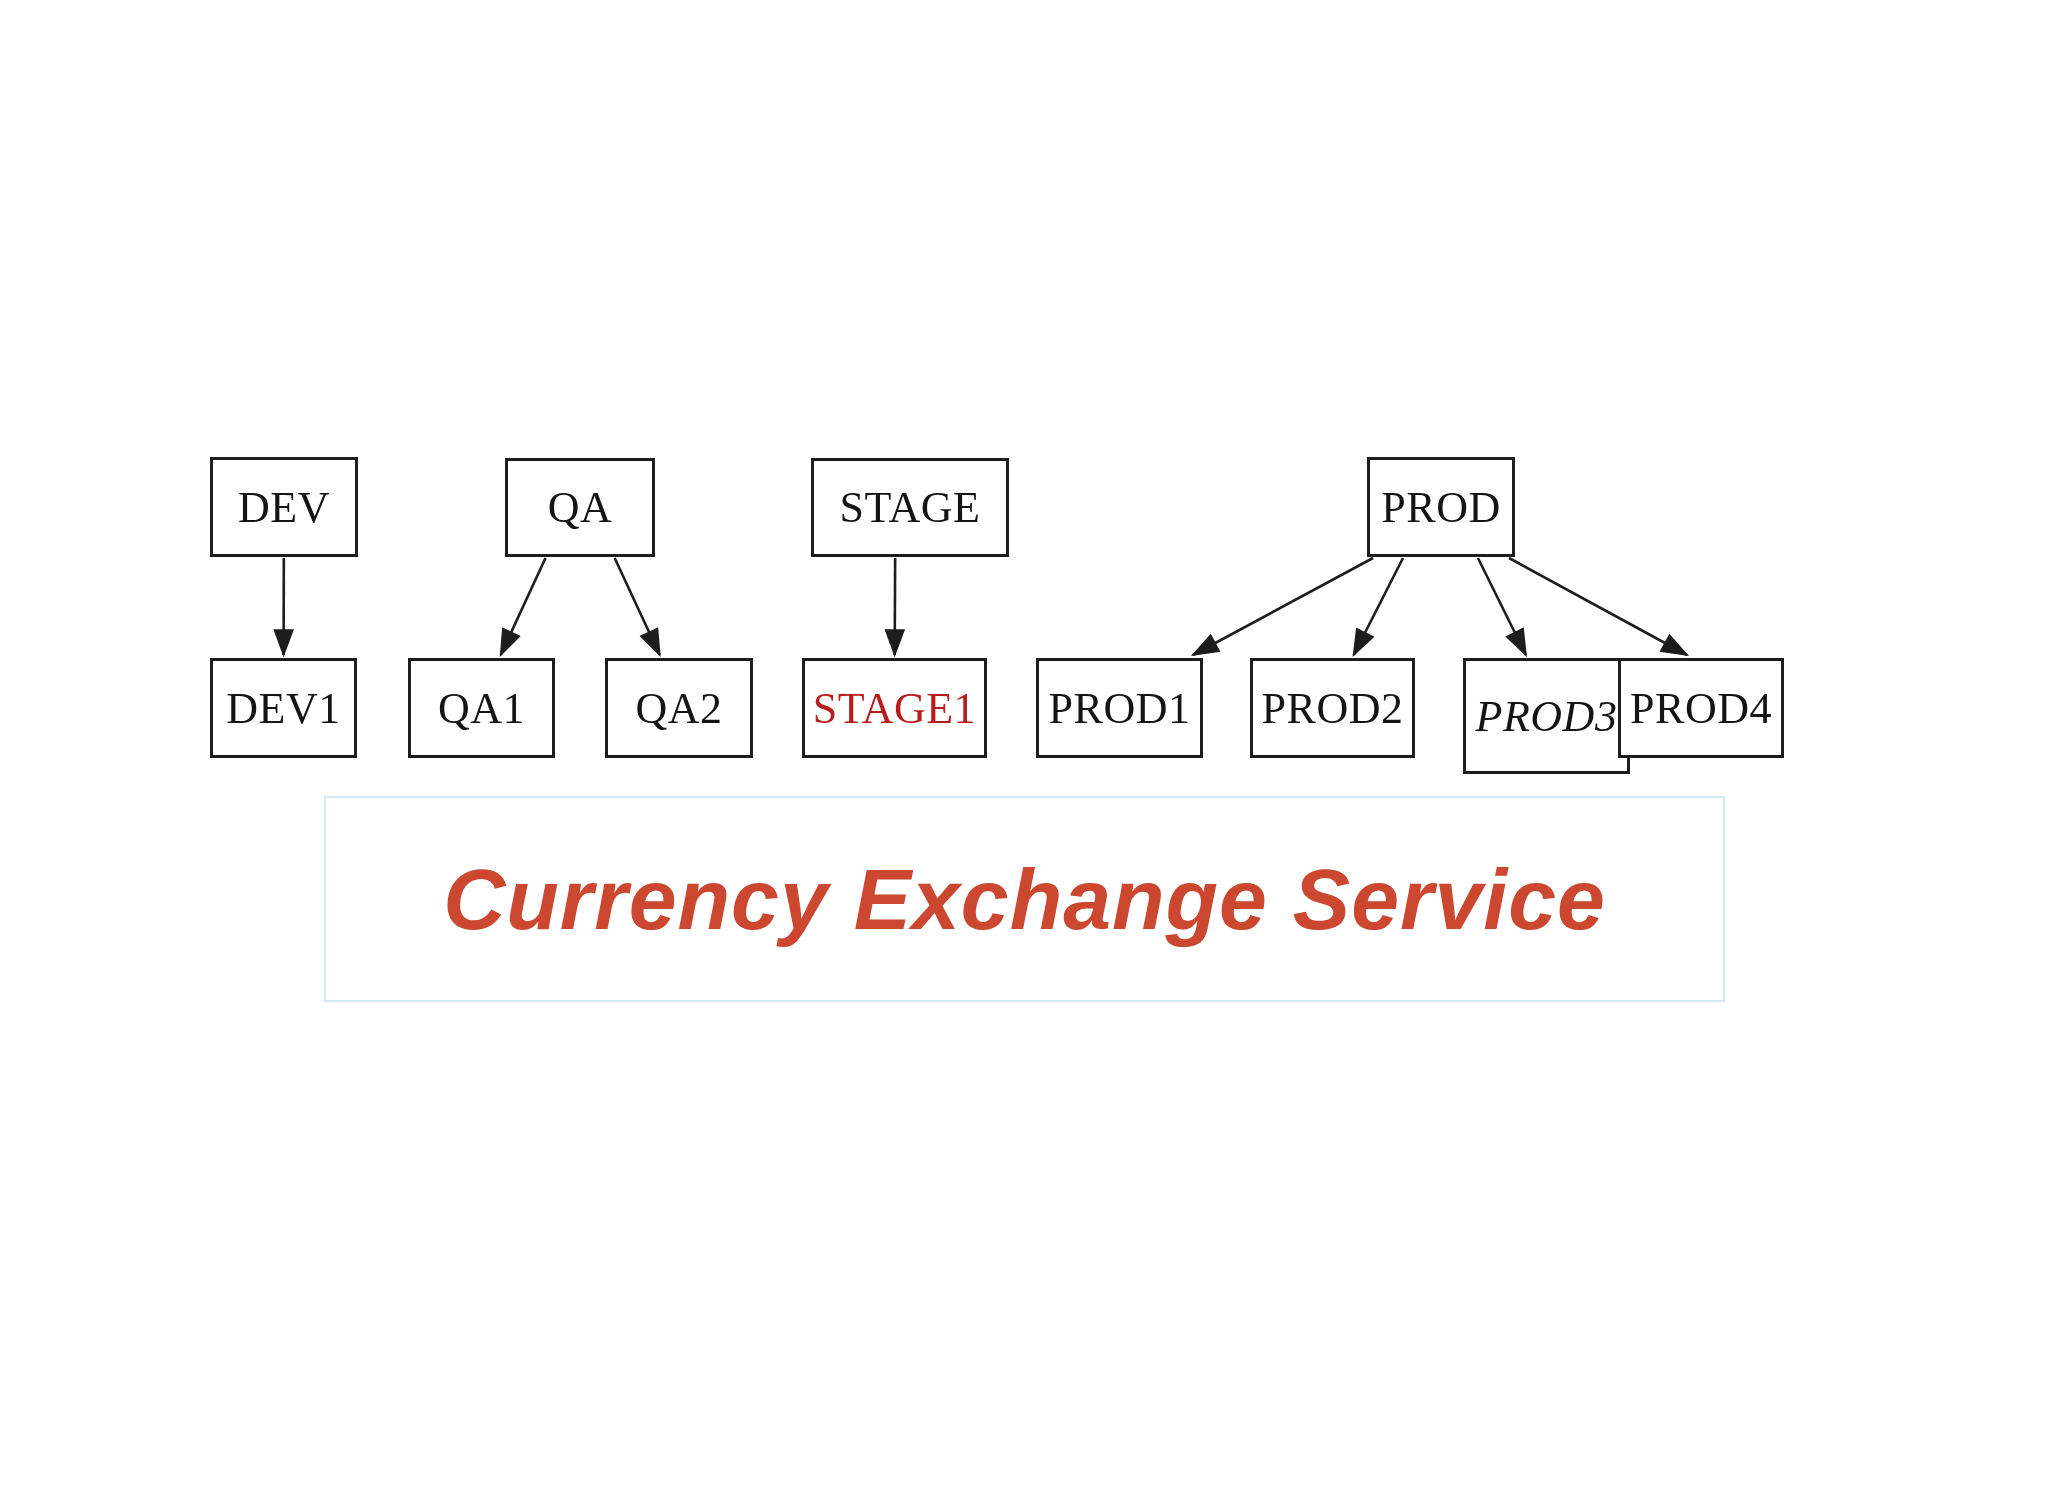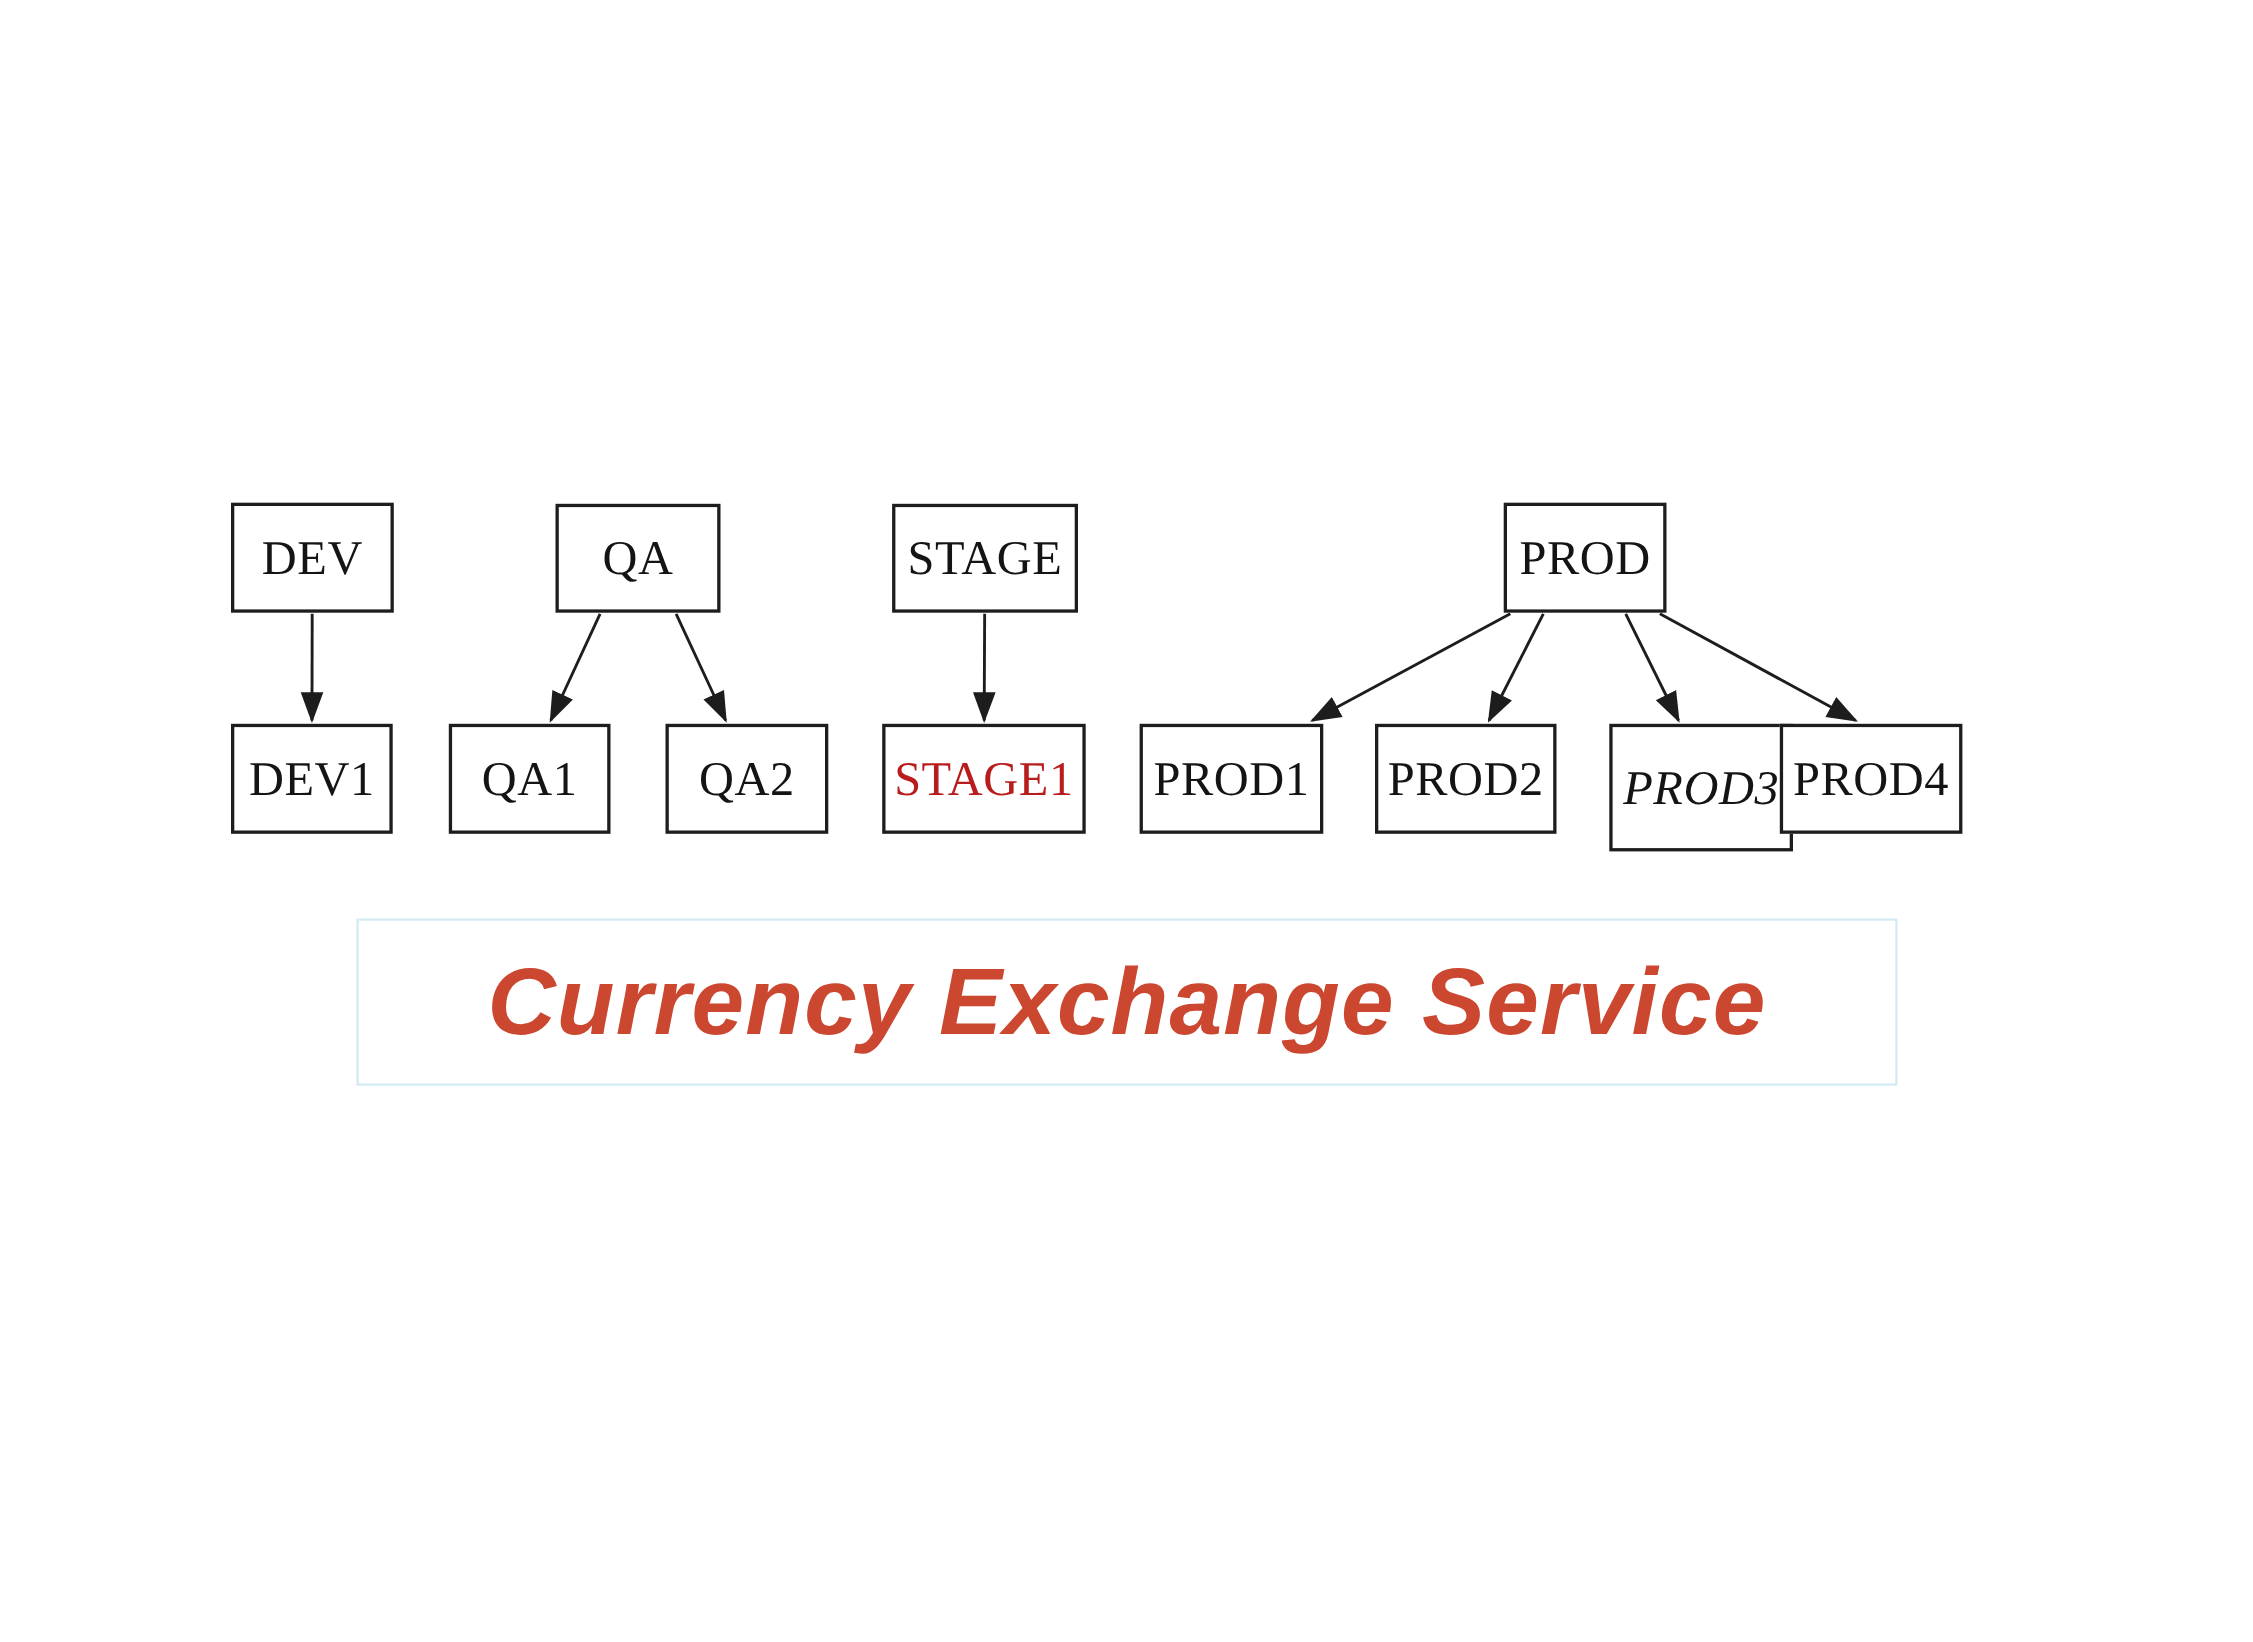--- a/index.html
+++ b/index.html
@@ -34,23 +34,23 @@
     font-family: "Liberation Serif", "DejaVu Serif", serif;
     font-size: 44px;
     color: #141414;
     letter-spacing: 0.5px;
     white-space: nowrap;
   }
   .caption-box {
     position: absolute;
     box-sizing: border-box;
     left: 324px;
-    top: 835px;
+    top: 796px;
     width: 1401px;
-    height: 152px;
+    height: 206px;
     background: #ffffff;
     border: 2px solid #d2eaf2;
     display: flex;
     align-items: center;
     justify-content: center;
   }
   .caption-text {
     font-family: "Liberation Sans", "DejaVu Sans", sans-serif;
     font-style: italic;
     font-weight: 600;
@@ -82,21 +82,21 @@
       </g>
   </svg>
 
   <div id="nodes">
       <div class="diagram-node" style="left: 210px; top: 457px; width: 148px; height: 100px; border-color: rgb(29, 29, 29); background: rgb(255, 255, 255); color: rgb(20, 20, 20);">
         <span>DEV</span>
       </div>
       <div class="diagram-node" style="left: 505px; top: 458px; width: 150px; height: 99px; border-color: rgb(29, 29, 29); background: rgb(255, 255, 255); color: rgb(20, 20, 20);">
         <span>QA</span>
       </div>
-      <div class="diagram-node" style="left: 811px; top: 458px; width: 169px; height: 99px; border-color: rgb(29, 29, 29); background: rgb(255, 255, 255); color: rgb(20, 20, 20); text-align: right;">
+      <div class="diagram-node" style="left: 811px; top: 458px; width: 198px; height: 99px; border-color: rgb(29, 29, 29); background: rgb(255, 255, 255); color: rgb(20, 20, 20); text-align: right;">
         <span>STAGE</span>
       </div>
       <div class="diagram-node" style="left: 1367px; top: 457px; width: 148px; height: 100px; border-color: rgb(29, 29, 29); background: rgb(255, 255, 255); color: rgb(20, 20, 20);">
         <span>PROD</span>
       </div>
       <div class="diagram-node" style="left: 210px; top: 658px; width: 147px; height: 100px; border-color: rgb(29, 29, 29); background: rgb(255, 255, 255); color: rgb(20, 20, 20);">
         <span>DEV1</span>
       </div>
       <div class="diagram-node" style="left: 408px; top: 658px; width: 147px; height: 100px; border-color: rgb(29, 29, 29); background: rgb(255, 255, 255); color: rgb(20, 20, 20);">
         <span>QA1</span>

